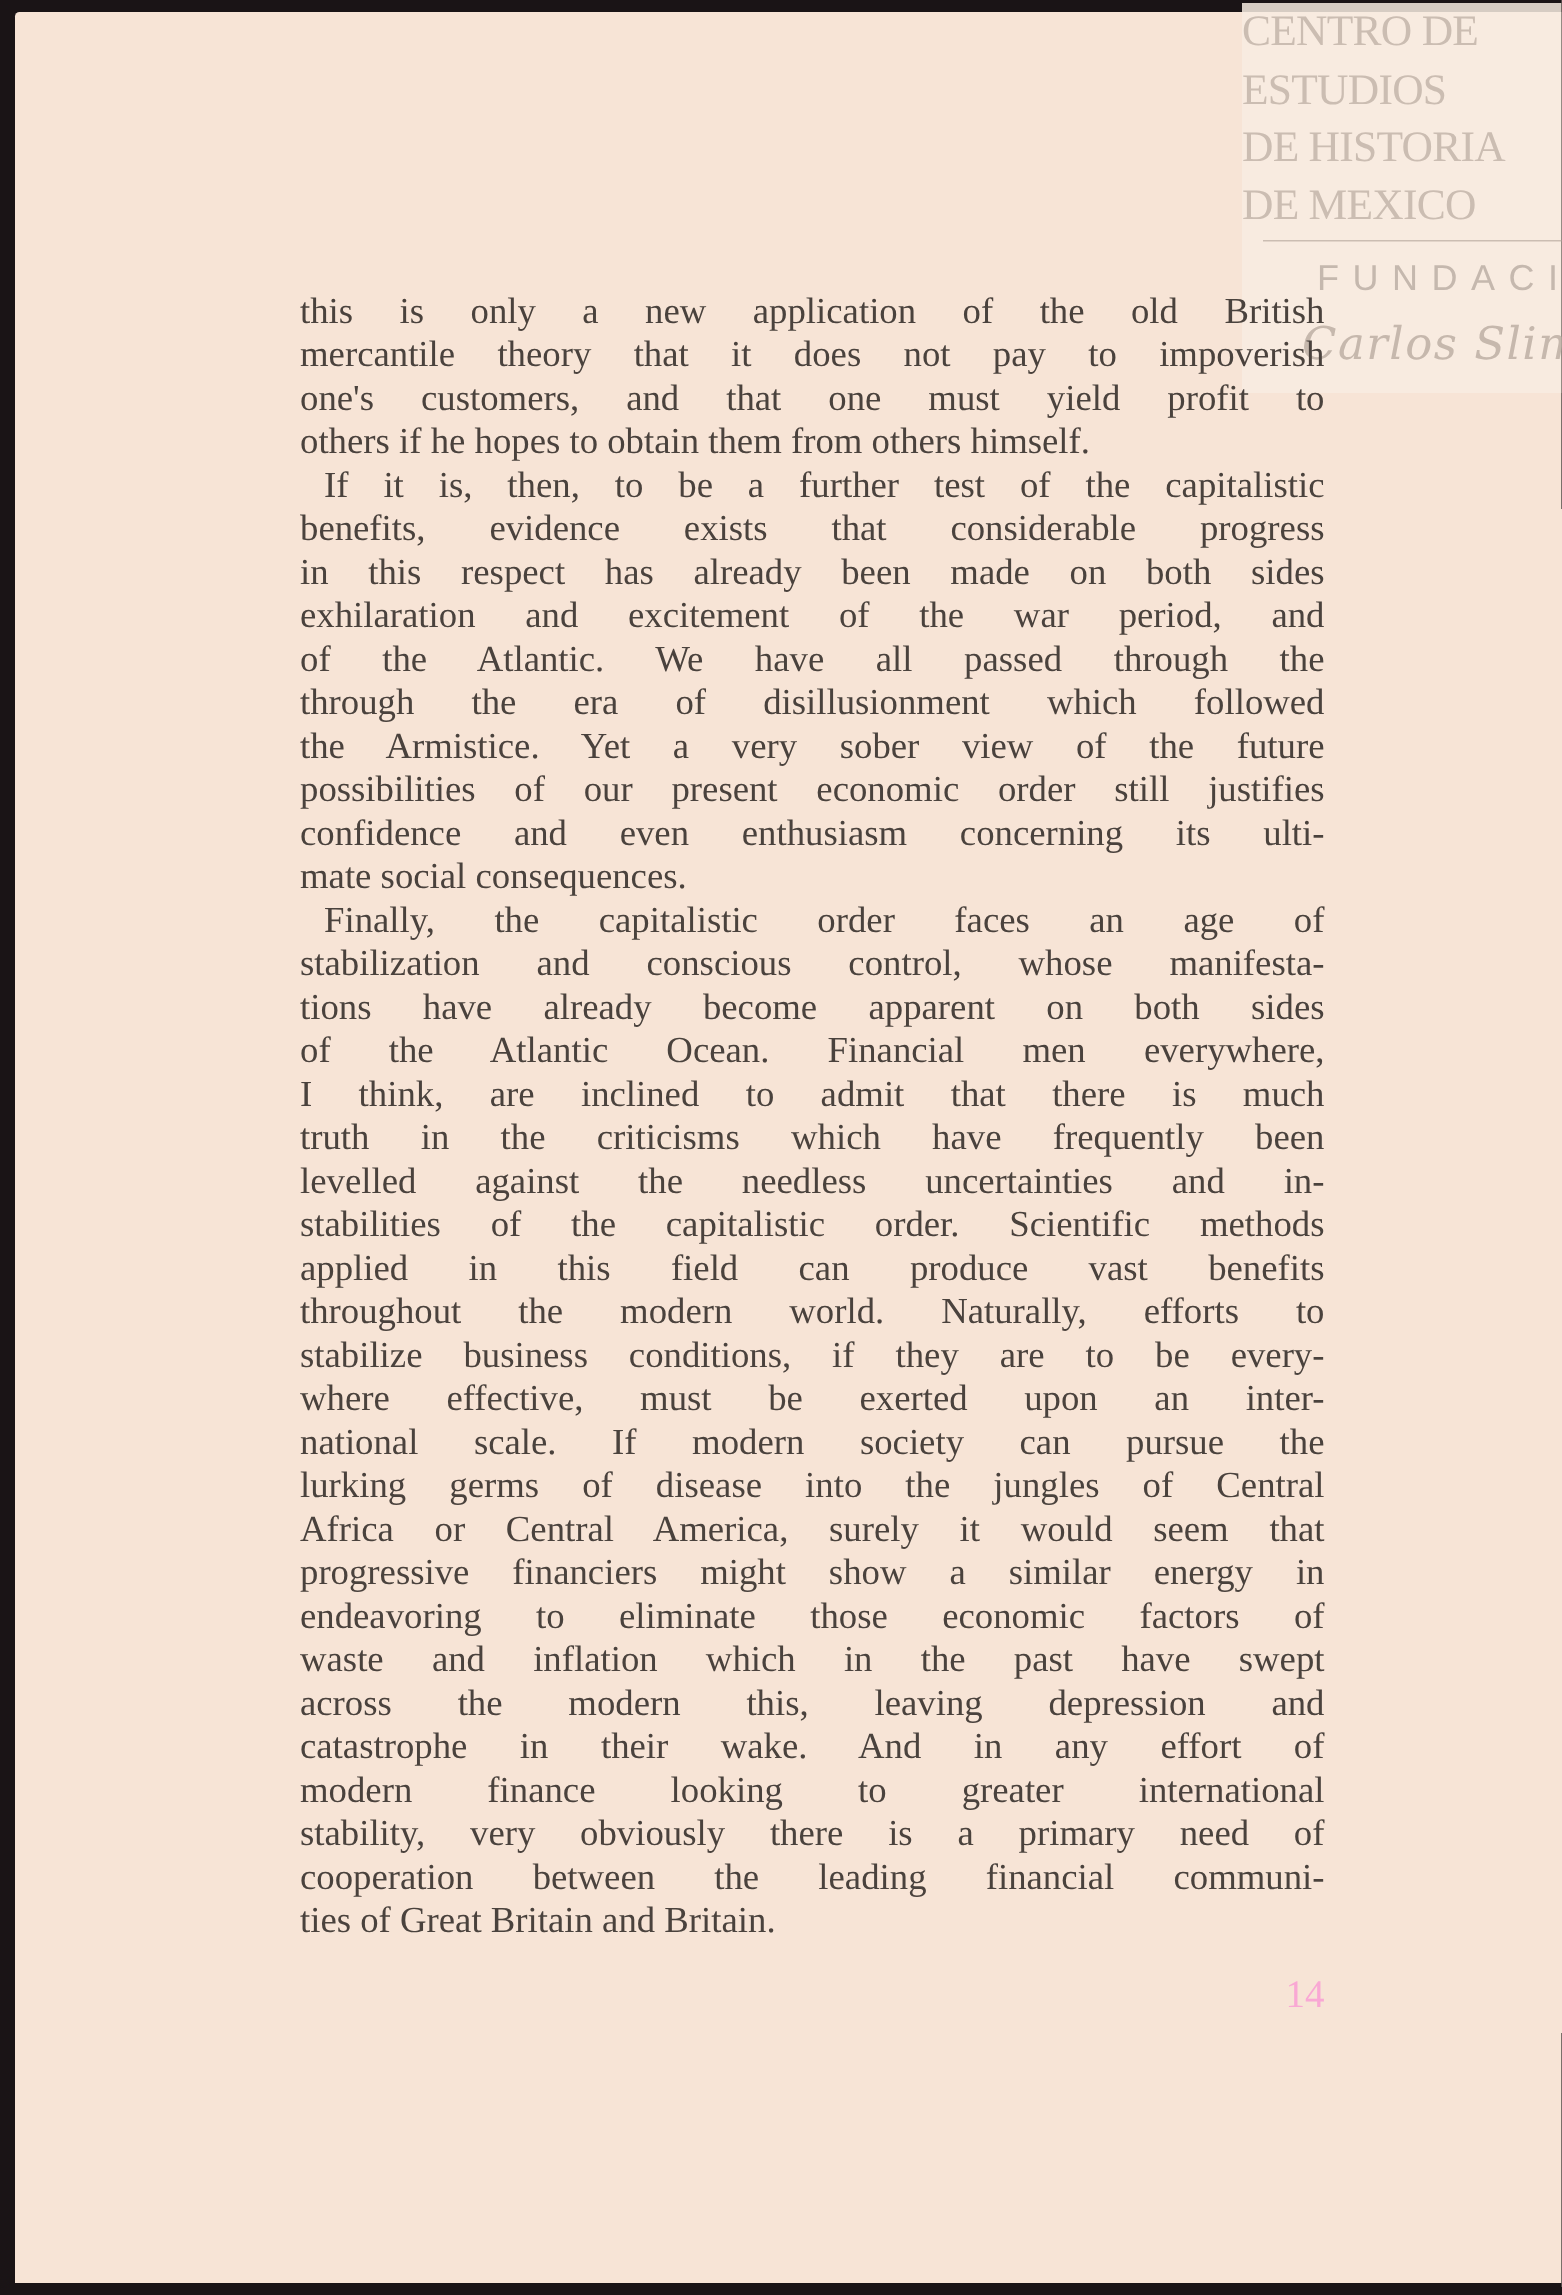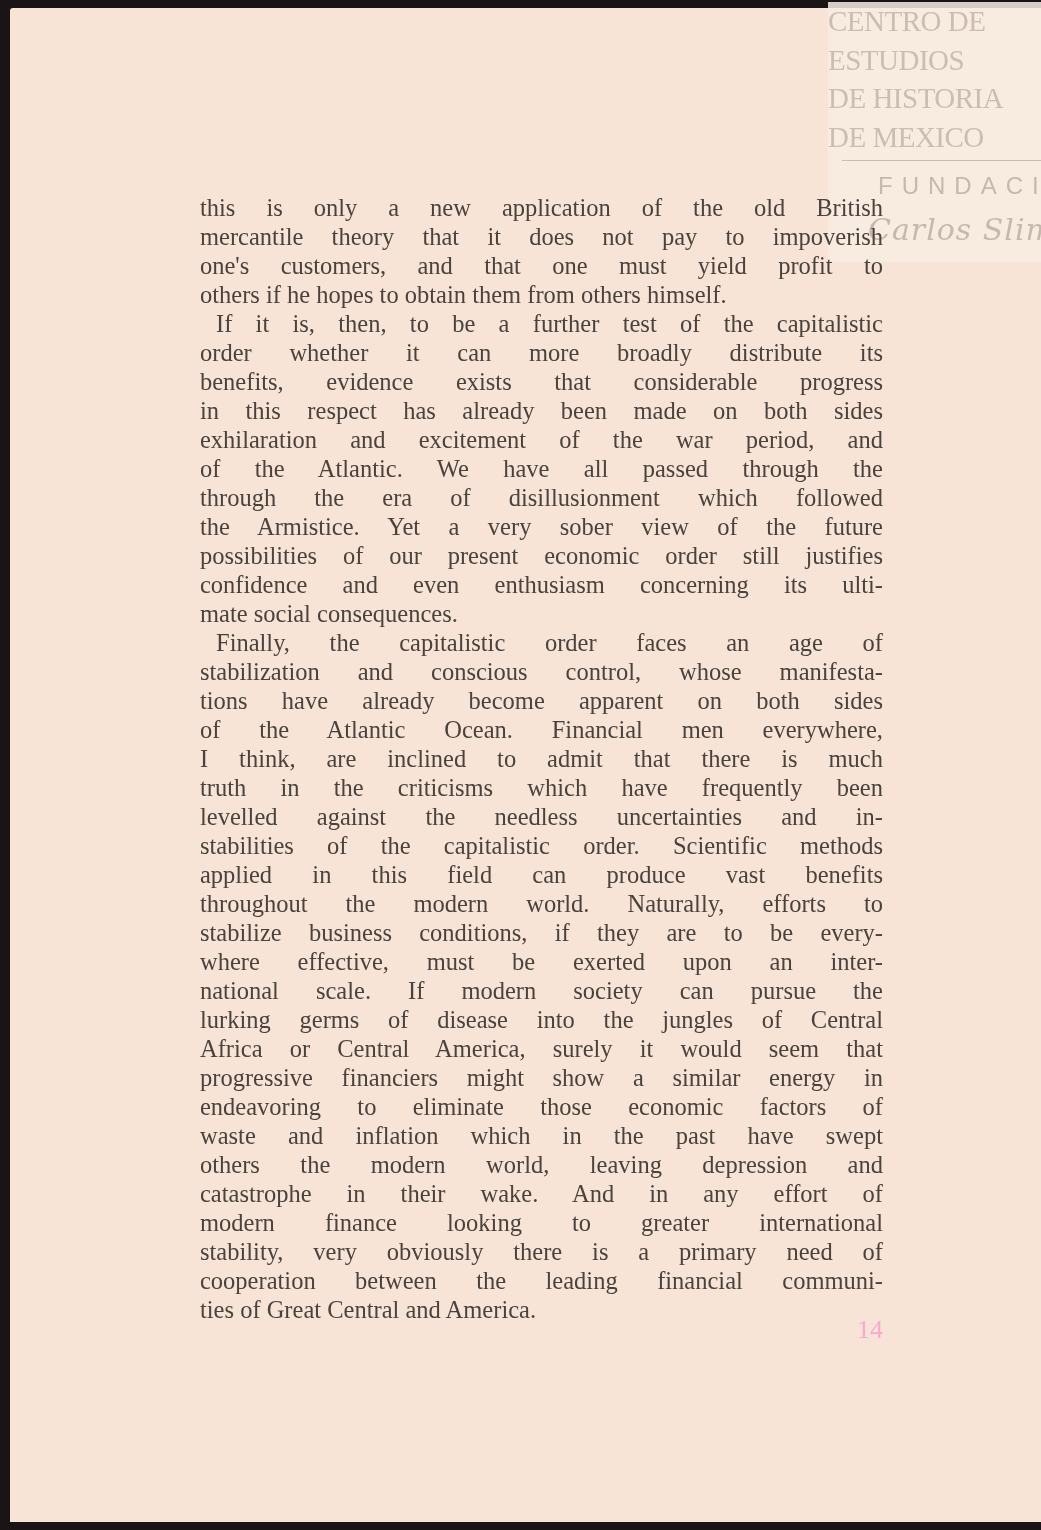--- a/index.html
+++ b/index.html
@@ -119,21 +119,20 @@
 
 <div class="text-block" id="text-block">
     <div>
       <span class="line">this is only a new application of the old British</span>
       <span class="line">mercantile theory that it does not pay to impoverish</span>
       <span class="line">one's customers, and that one must yield profit to</span>
       <span class="line last">others if he hopes to obtain them from others himself.</span>
     </div>
     <div>
       <span class="line indent">If it is, then, to be a further test of the capitalistic</span>
-      <span class="line">order whether it can more broadly distribute its</span>
       <span class="line">benefits, evidence exists that considerable progress</span>
       <span class="line">in this respect has already been made on both sides</span>
       <span class="line">exhilaration and excitement of the war period, and</span>
       <span class="line">of the Atlantic.  We have all passed through the</span>
       <span class="line">through the era of disillusionment which followed</span>
       <span class="line">the Armistice.  Yet a very sober view of the future</span>
       <span class="line">possibilities of our present economic order still justifies</span>
       <span class="line">confidence and even enthusiasm concerning its ulti-</span>
       <span class="line last">mate social consequences.</span>
     </div>
@@ -149,22 +148,22 @@
       <span class="line">applied in this field can produce vast benefits</span>
       <span class="line">throughout the modern world.  Naturally, efforts to</span>
       <span class="line">stabilize business conditions, if they are to be every-</span>
       <span class="line">where effective, must be exerted upon an inter-</span>
       <span class="line">national scale.  If modern society can pursue the</span>
       <span class="line">lurking germs of disease into the jungles of Central</span>
       <span class="line">Africa or Central America, surely it would seem that</span>
       <span class="line">progressive financiers might show a similar energy in</span>
       <span class="line">endeavoring to eliminate those economic factors of</span>
       <span class="line">waste and inflation which in the past have swept</span>
-      <span class="line">others the modern world, leaving depression and</span>
+      <span class="line">across the modern this, leaving depression and</span>
       <span class="line">catastrophe in their wake.  And in any effort of</span>
       <span class="line">modern finance looking to greater international</span>
       <span class="line">stability, very obviously there is a primary need of</span>
       <span class="line">cooperation between the leading financial communi-</span>
-      <span class="line last">ties of Great Central and America.</span>
+      <span class="line last">ties of Great Britain and Britain.</span>
     </div>
   </div>
 
 <div class="page-number">14</div>
 
 </body></html>

